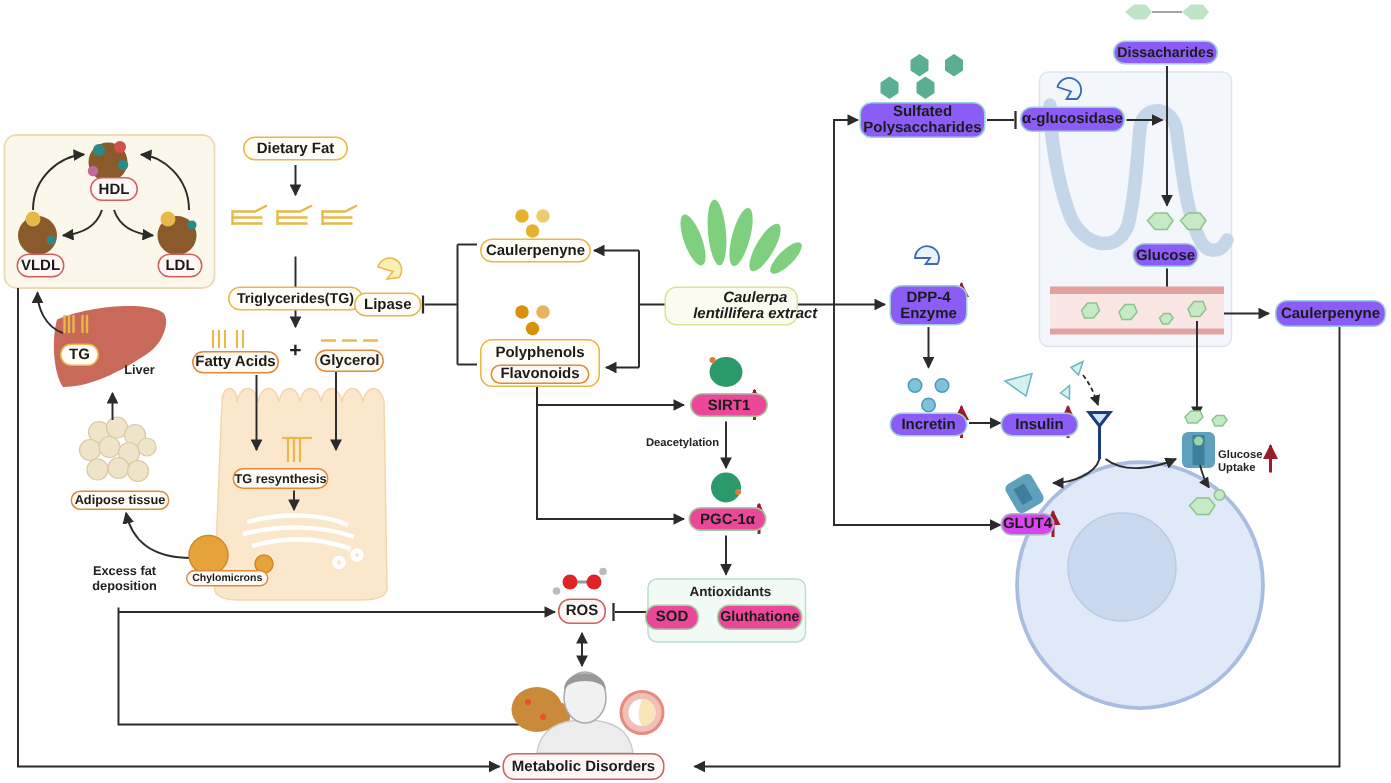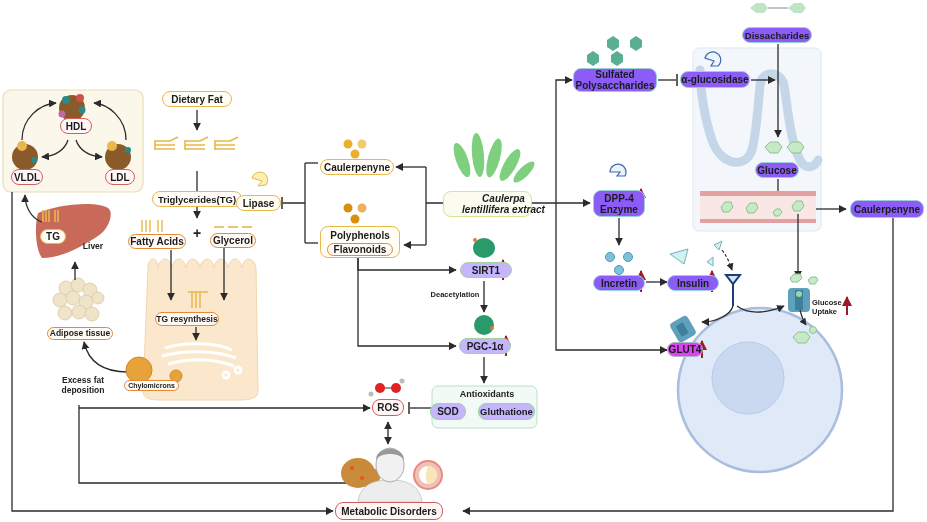--- a/index.html
+++ b/index.html
@@ -6,21 +6,21 @@
   body { width: 927px; height: 522px; position: relative; overflow: hidden;
          font-family: "Liberation Sans", sans-serif; }
   #canvas { position: absolute; left: 0; top: 0; width: 927px; height: 522px; }
   .lbl { position: absolute; box-sizing: border-box; display: flex; align-items: center;
          justify-content: center; text-align: center; font-weight: bold; font-size: 10px;
          color: #1b1b1b; border-radius: 8px; line-height: 11px; white-space: nowrap;
          font-family: "Liberation Sans", sans-serif; }
   .y  { border: 1.5px solid #e8b84a; background: #fffdf5; }
   .o  { border: 1.5px solid #e08a3a; background: #fffaf3; }
   .t  { border: 1.5px solid #9fcfd9; background: #8b5cf6; }
-  .g  { border: 1.5px solid #9fd29f; background: #c4b5fd; }
+  .g  { border: 1.5px solid #9fd29f; background: #ec4899; }
   .r  { border: 1.5px solid #d06060; background: #fff6f6; }
   .gy { border: 1.5px solid #a9b7c6; background: #d946ef; }
   .plain { font-size: 8.5px; font-weight: bold; color: #222; }
 </style>
 </head>
 <body>
 
 <svg id="canvas" viewBox="0 0 927 522">
   <defs>
     <marker id="ah" viewBox="0 0 10 10" refX="9" refY="5" markerWidth="6" markerHeight="6" orient="auto-start-reverse">

